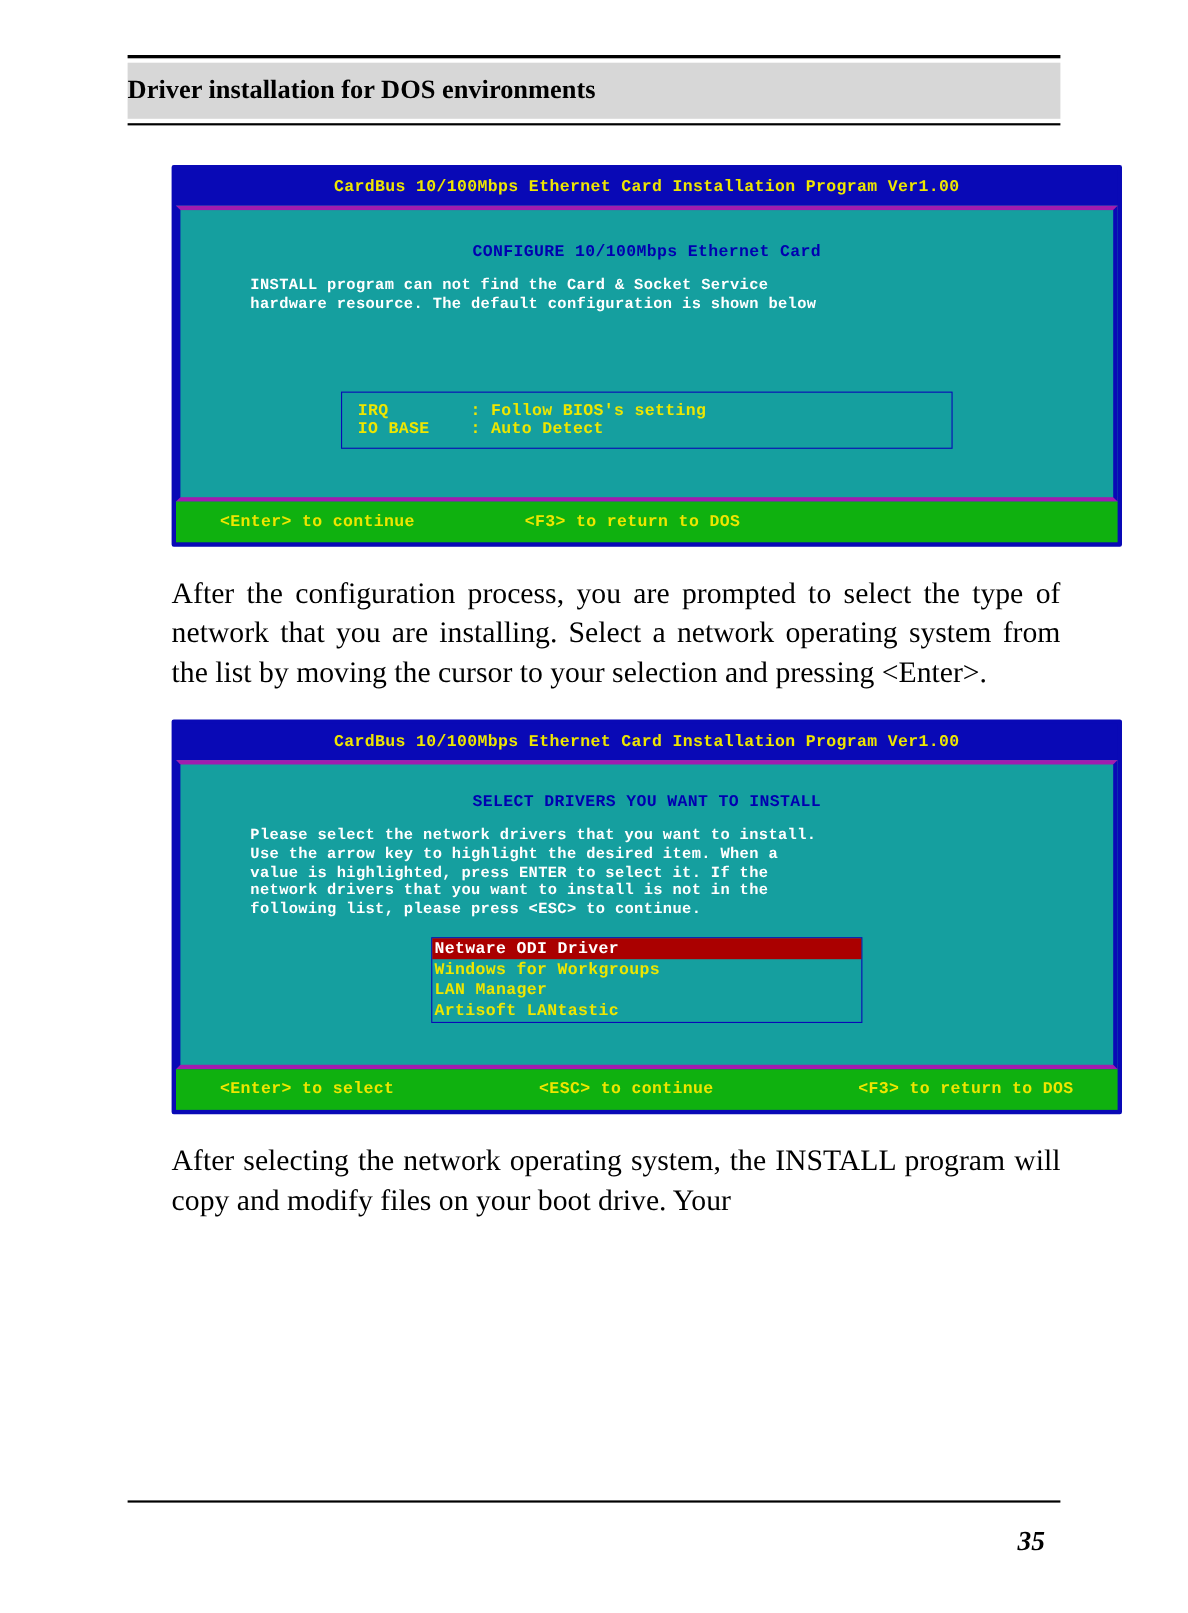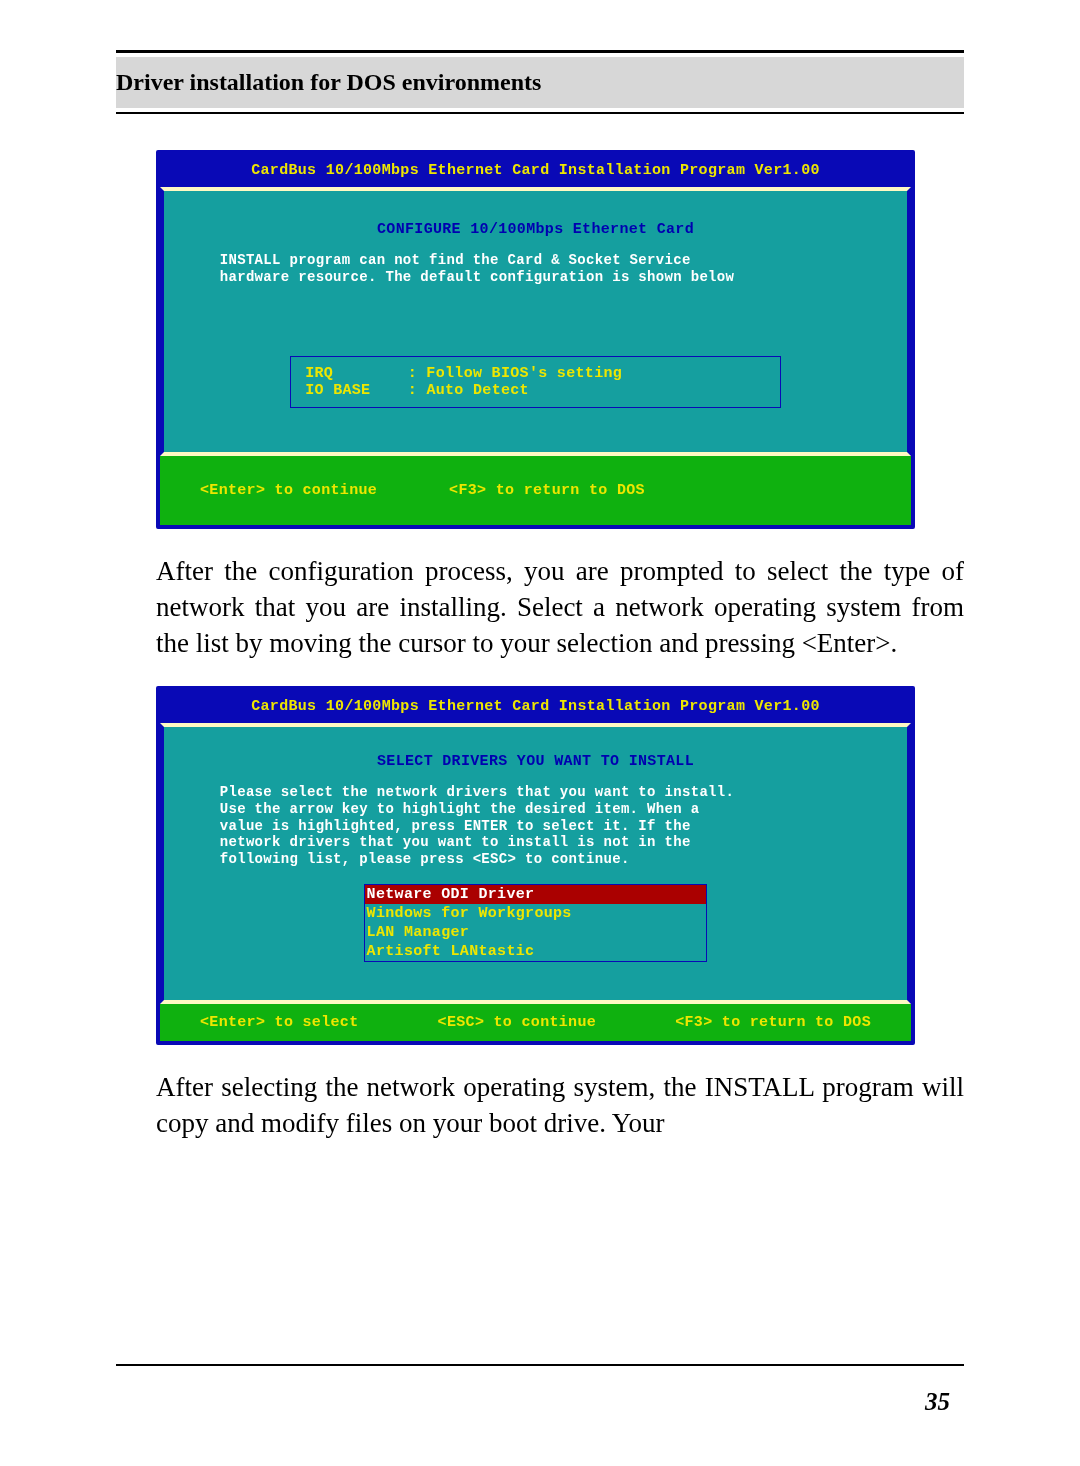--- a/index.html
+++ b/index.html
@@ -6,36 +6,36 @@
   body{width:1080px;min-height:1466px;font-family:"Times New Roman",Times,serif;color:#000;position:relative}
   .page{padding:50px 116px 0 116px}
   .rule{height:3px;background:#000;margin:0 0 4px 0}
   .header-band{background:#d7d7d7;padding:12px 18px 12px 0;font-weight:bold;font-size:24px}
   .rule-thin{height:2px;background:#000;margin-top:4px}
   .body-text{font-size:27px;line-height:1.35;text-align:justify;margin:24px 0 24px 40px}
   .page-num{position:absolute;bottom:50px;right:130px;font-style:italic;font-weight:bold;font-size:25px}
   .bottom-rule{position:absolute;bottom:100px;left:116px;right:116px;height:2px;background:#000}
 
   
-  .dos-box{margin:36px 0 0 40px;width:759px;font-family:"Courier New",monospace;font-weight:bold;letter-spacing:.02em}
+  .dos-box{margin:36px 0 0 40px;width:864px;font-family:"Courier New",monospace;font-weight:bold;letter-spacing:.02em}
   .dos-blue-frame{background:#0909b6;border:4px solid #0909b6;border-radius:2px}
   .dos-title{color:#eee600;font-size:15px;text-align:center;padding:8px 0}
-  .dos-inner{background:#159f9f;border:4px solid #fef9c3;border-left:4px solid #0909b6;border-right:4px solid #0909b6;padding:0}
+  .dos-inner{background:#159f9f;border:4px solid #a21caf;border-left:4px solid #0909b6;border-right:4px solid #0909b6;padding:0}
   .dos-content{padding:18px 0 24px 0}
   .cfg-title{color:#0000b0;font-size:15px;text-align:center;margin:12px 0 14px 0}
   .cfg-title2{color:#0000b0;font-size:15px;text-align:center;margin:8px 0 14px 0}
   .dos-msg{color:#fff;font-size:14px;line-height:1.2;margin:0 auto;width:85%}
   .dos-msg div{white-space:pre}
 
   
   .field-box{margin:70px auto 20px auto;width:62%;border:1px solid #0909b6;padding:8px 14px;color:#eee600;font-size:15px}
   .field-row{white-space:pre}
 
   
-  .dos-green{background:#0fb10f;color:#eee600;font-size:15px;padding:26px 40px;display:flex;justify-content:flex-start;gap:72px}
+  .dos-green{background:#0fb10f;color:#eee600;font-size:15px;padding:10px 40px;display:flex;justify-content:flex-start;gap:100px}
   .dos-green.three{gap:71px;justify-content:space-between;padding:10px 40px}
 
   
   .driver-list{margin:16px auto 20px auto;border:1px solid #0909b6;width:46%}
   .driver-item{color:#eee600;font-size:15px;padding:1px 2px;white-space:pre}
   .driver-item.sel{background:#aa0000;color:#fff}
 </style>
 </head>
 <body>
 

